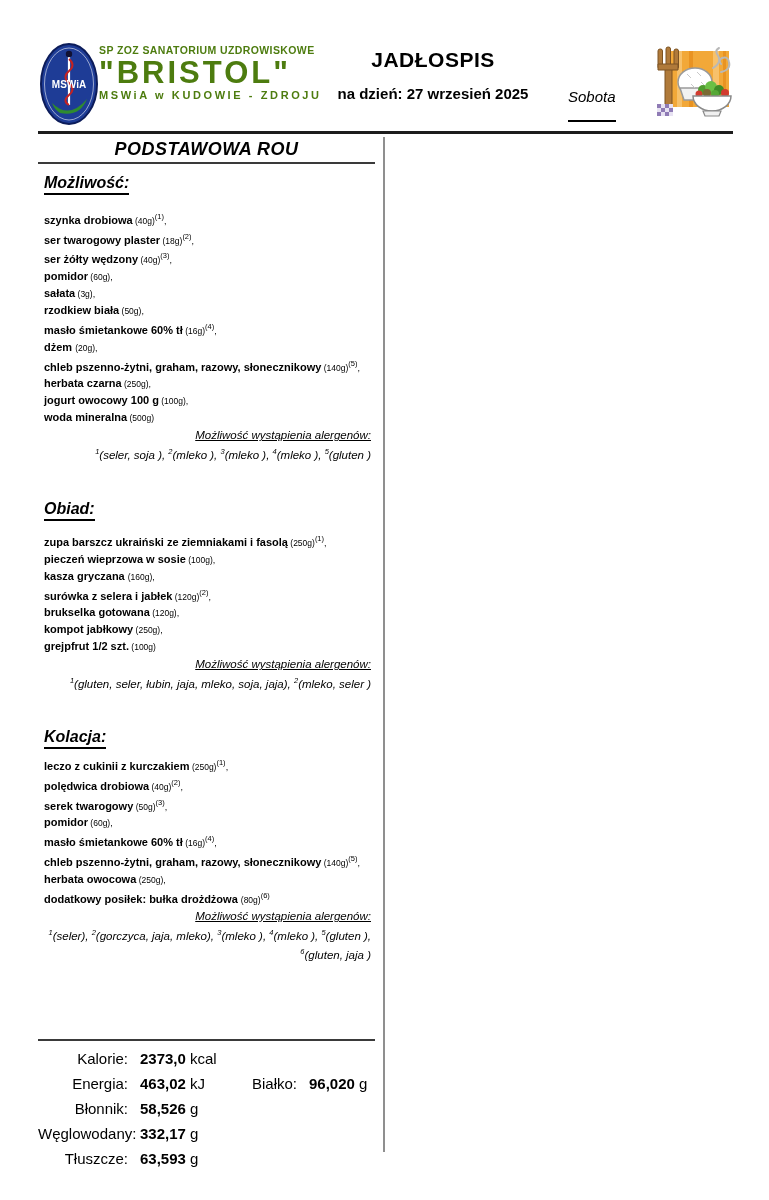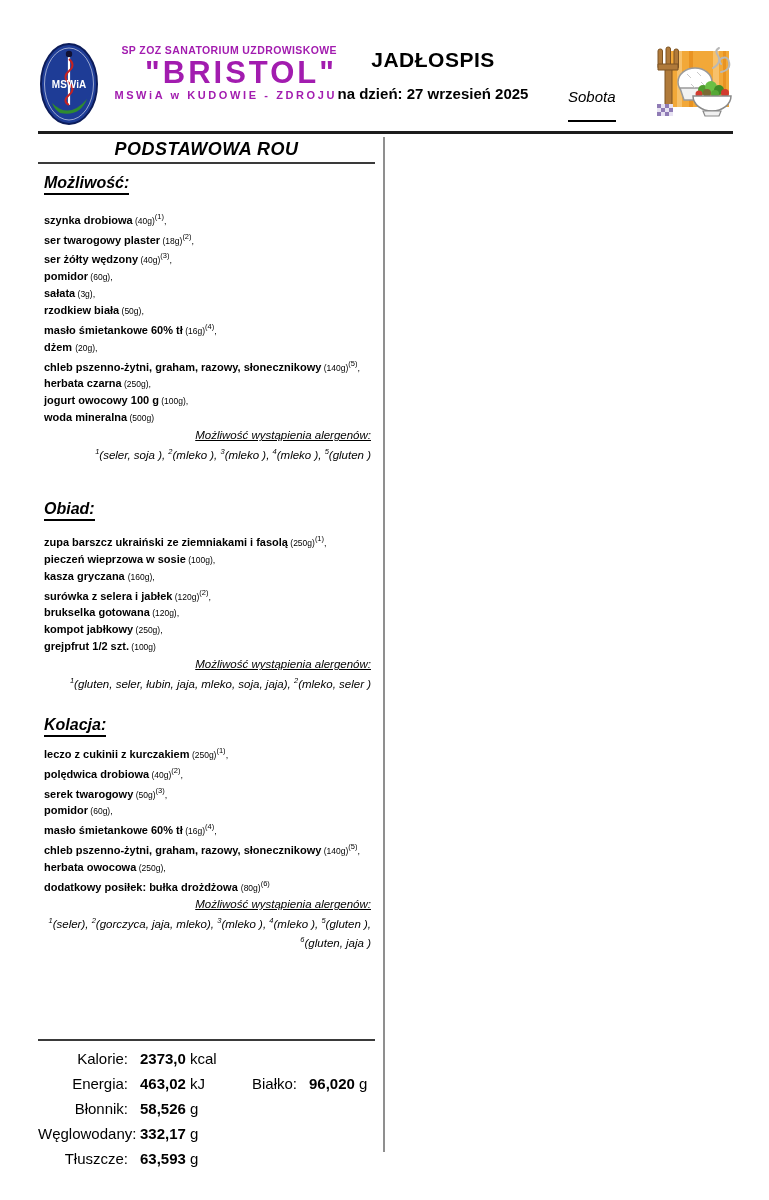--- a/index.html
+++ b/index.html
@@ -2,21 +2,21 @@
 <html><head>
 <meta charset="utf-8">
 <style>
   html,body{margin:0;padding:0;background:#fff;}
   .page{position:relative;width:769px;height:1200px;background:#fff;overflow:hidden;
         font-family:"Liberation Sans",sans-serif;color:#000;}
 
   
   .header{position:absolute;left:0;top:0;width:769px;height:133px;}
   .emblem{position:absolute;left:40px;top:43px;width:58px;height:82px;}
-  .org-text{position:absolute;left:99px;top:44px;width:238px;text-align:right;color:#a21caf;}
+  .org-text{position:absolute;left:99px;top:44px;width:238px;text-align:left;color:#4d7c0f;}
   .org-line1{font-size:10.5px;font-weight:bold;letter-spacing:0.4px;white-space:nowrap;}
   .org-name{font-size:31px;font-weight:bold;letter-spacing:3px;line-height:33px;white-space:nowrap;}
   .org-line2{font-size:11px;font-weight:bold;letter-spacing:2.6px;white-space:nowrap;}
   .title-block{position:absolute;left:333px;top:48px;width:200px;text-align:center;}
   .doc-title{font-size:21px;font-weight:bold;letter-spacing:0.5px;}
   .date-line{font-size:15px;font-weight:bold;margin-top:13px;white-space:nowrap;}
   .day{position:absolute;left:568px;top:88px;font-size:15px;font-weight:normal;font-style:italic;
        border-bottom:2px solid #000;padding-bottom:15px;}
   .food-icon{position:absolute;left:655px;top:46px;width:80px;height:76px;}
   .header-rule{position:absolute;left:38px;top:131px;width:695px;height:2.5px;background:#1d1d1d;}
@@ -28,21 +28,21 @@
   .diet-title-wrap{text-align:center;border-bottom:2px solid #3a3a3a;padding-bottom:2px;}
   .diet-title{font-size:18px;font-weight:bold;font-style:italic;letter-spacing:0.5px;}
 
   .meal-title{margin-left:6px;}
   .meal-title span{display:inline-block;font-size:16px;font-weight:bold;font-style:italic;
        border-bottom:2px solid #000;padding-bottom:1px;}
   .meal-sniadanie{margin-top:10px;}
   .meal-sniadanie .meal-items{margin-top:14px;}
   .meal-obiad{margin-top:37px;}
   .meal-obiad .meal-items{margin-top:10px;}
-  .meal-kolacja{margin-top:24px;}
+  .meal-kolacja{margin-top:36px;}
   .meal-kolacja .meal-items{margin-top:6px;}
 
   .meal-items{margin-left:6px;}
   .item-line{font-size:11px;font-weight:bold;line-height:16px;white-space:nowrap;}
   .item-weight{font-size:8.5px;font-weight:normal;}
   .item-sup{font-size:7.5px;font-weight:normal;}
   .item-sep{font-size:9px;font-weight:normal;}
 
   .allergen-block{text-align:right;padding-right:4px;margin-top:2px;font-style:italic;}
   .allergen-title{font-size:11.5px;text-decoration:underline;line-height:15.5px;}

